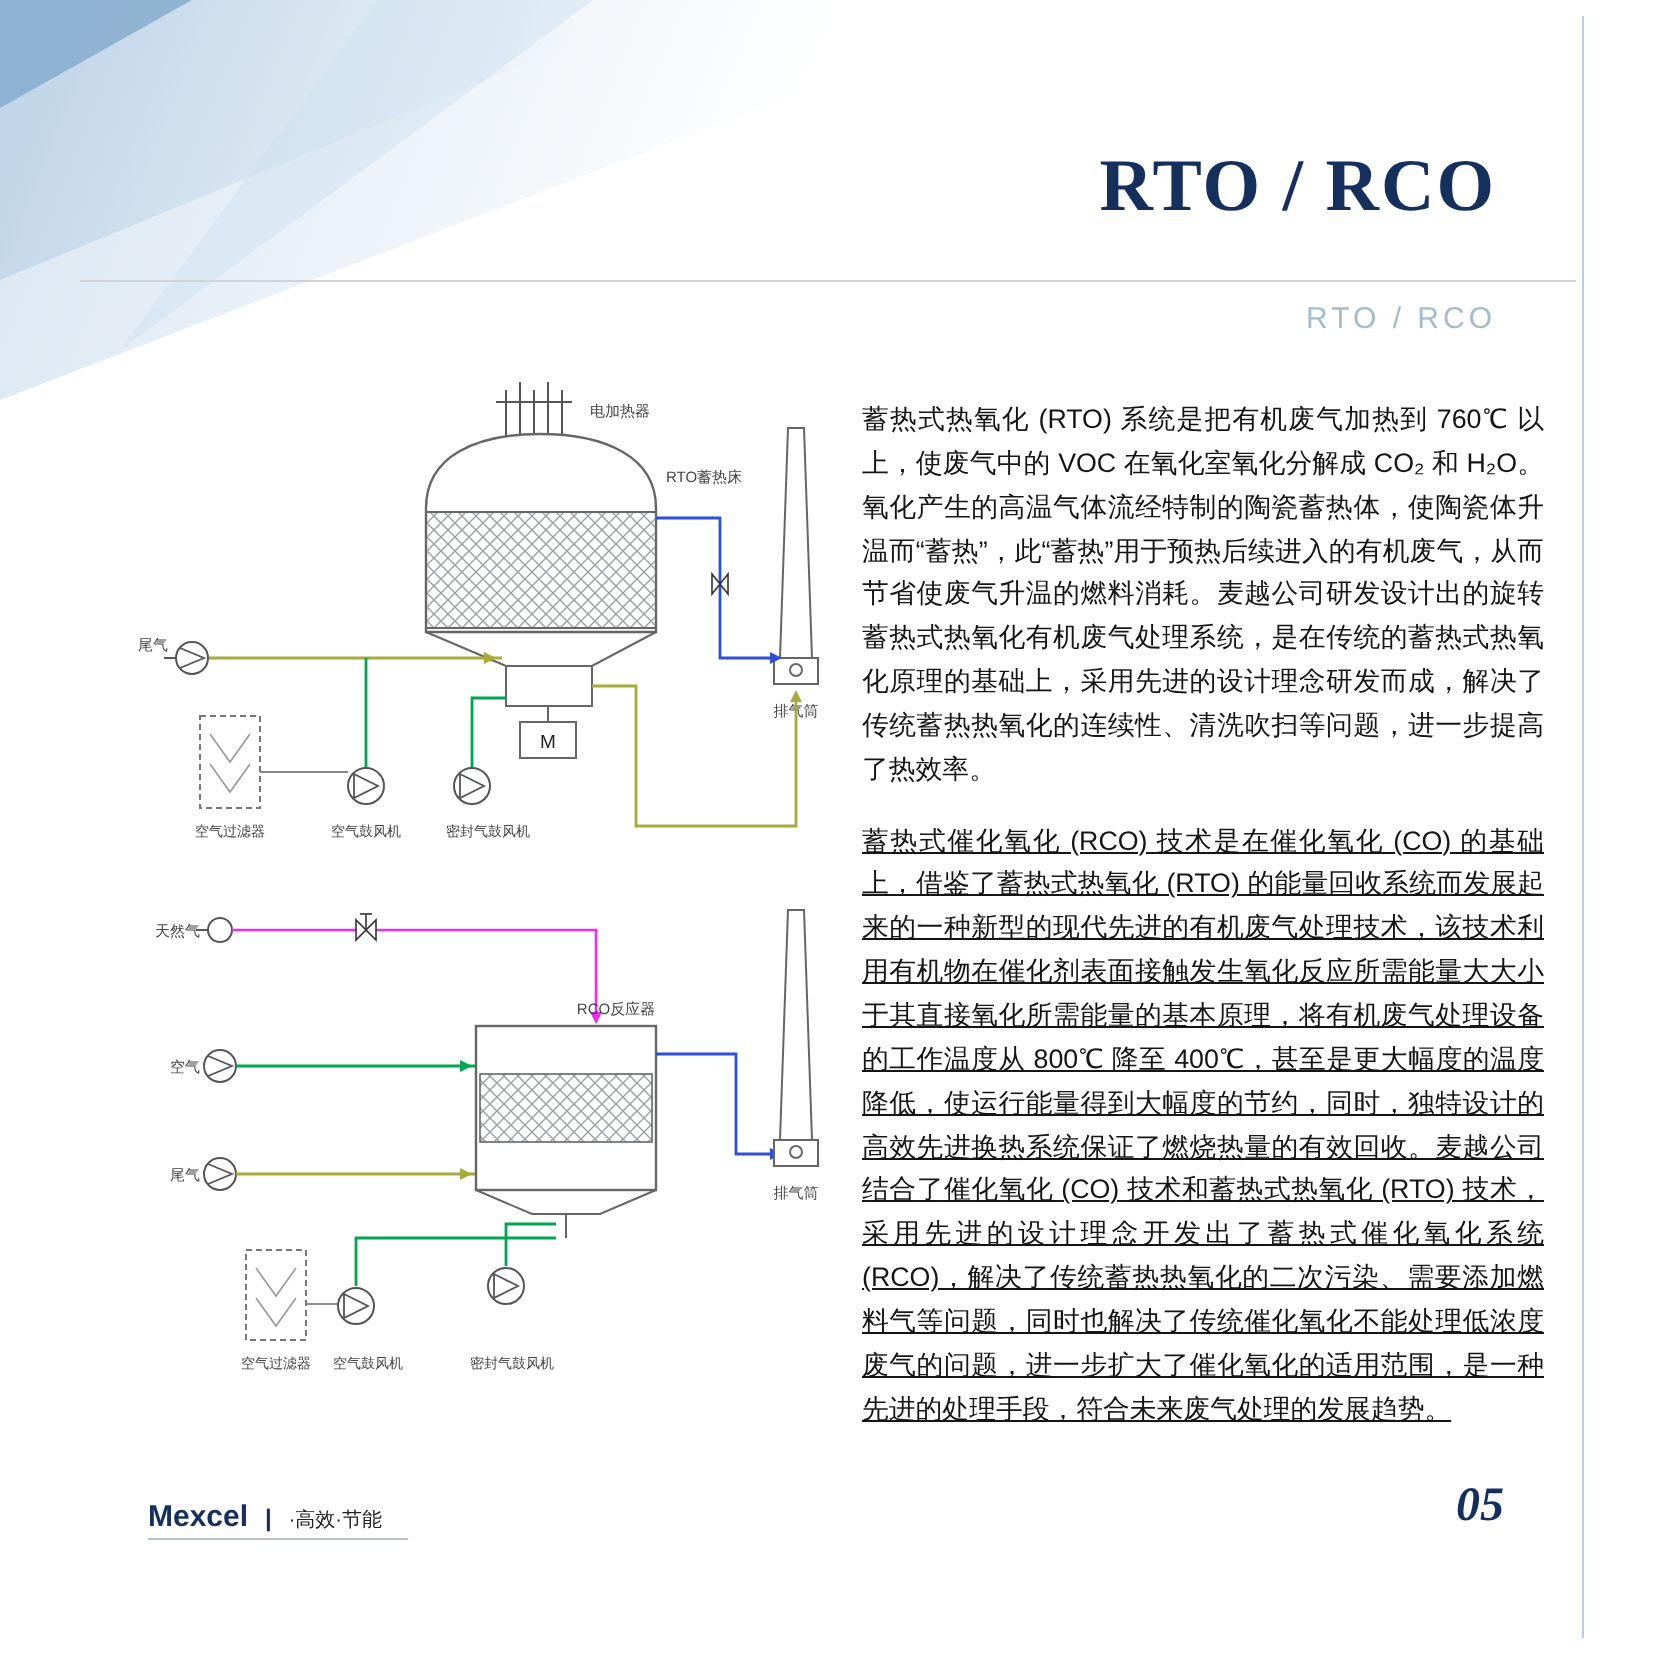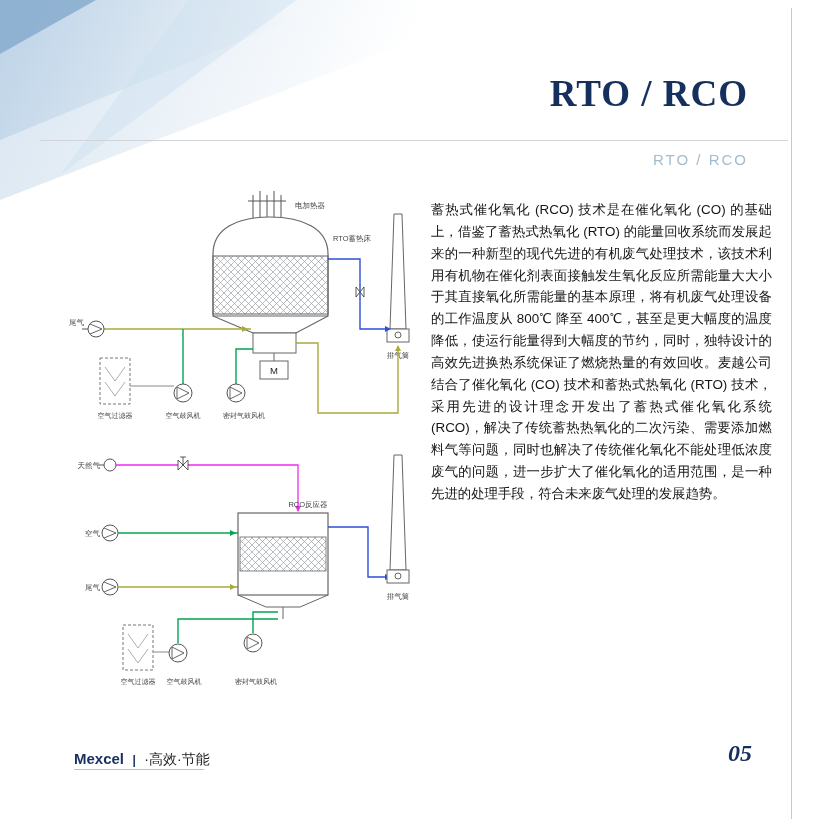--- a/index.html
+++ b/index.html
@@ -41,21 +41,21 @@
   .diagram-area svg { display:block; }
   .diagram-gap { height:8px; }
   .lbl  { font-size:7.5px; fill:#444; font-family:"Liberation Sans", sans-serif; }
   .lbls { font-size:7px;  fill:#444; font-family:"Liberation Sans", sans-serif; }
   .lblm { font-size:9.5px; fill:#222; font-family:"Liberation Sans", sans-serif; }
 
   
   .footer-brand { position:absolute; left:74px; top:750px; white-space:nowrap; }
   .brand { font-weight:bold; font-size:15px; color:#16305e;text-align:center; }
   .brand-sep { font-weight:bold; font-size:12px; color:#16305e; margin:0 4px; }
-  .brand-tag { font-size:14px; color:#222; }
+  .brand-tag { font-size:10px; color:#222; }
   .brand-rule { position:absolute; left:74px; top:769px; width:130px; height:1px; background:#b9c2cc; }
   .page-num { position:absolute; right:76px; top:740px;
     font-family:"Liberation Serif", serif; font-style:italic; font-weight:bold;
     font-size:24px; color:#16305e;margin-left:20px; }
 </style>
 </head>
 <body>
 
 <div class="page">
 
@@ -220,20 +220,21 @@
       <path d="M122,196 L122,172 L222,172" stroke="#00a651" stroke-width="1.4" fill="none"></path>
       <path d="M197,186 L197,165 L222,165" stroke="#00a651" stroke-width="1.4" fill="none"></path>
 
       <text x="82" y="237" text-anchor="middle" class="lbls">空气过滤器</text>
       <text x="128" y="237" text-anchor="middle" class="lbls">空气鼓风机</text>
       <text x="200" y="237" text-anchor="middle" class="lbls">密封气鼓风机</text>
     </svg>
   </div>
 
   <div class="text-col">
+    <p>蓄热式热氧化 (RTO) 系统是把有机废气加热到 760℃ 以上，使废气中的 VOC 在氧化室氧化分解成 CO₂ 和 H₂O。氧化产生的高温气体流经特制的陶瓷蓄热体，使陶瓷体升温而“蓄热”，此“蓄热”用于预热后续进入的有机废气，从而节省使废气升温的燃料消耗。麦越公司研发设计出的旋转蓄热式热氧化有机废气处理系统，是在传统的蓄热式热氧化原理的基础上，采用先进的设计理念研发而成，解决了传统蓄热热氧化的连续性、清洗吹扫等问题，进一步提高了热效率。</p>
     <p>蓄热式催化氧化 (RCO) 技术是在催化氧化 (CO) 的基础上，借鉴了蓄热式热氧化 (RTO) 的能量回收系统而发展起来的一种新型的现代先进的有机废气处理技术，该技术利用有机物在催化剂表面接触发生氧化反应所需能量大大小于其直接氧化所需能量的基本原理，将有机废气处理设备的工作温度从 800℃ 降至 400℃，甚至是更大幅度的温度降低，使运行能量得到大幅度的节约，同时，独特设计的高效先进换热系统保证了燃烧热量的有效回收。麦越公司结合了催化氧化 (CO) 技术和蓄热式热氧化 (RTO) 技术，采用先进的设计理念开发出了蓄热式催化氧化系统 (RCO)，解决了传统蓄热热氧化的二次污染、需要添加燃料气等问题，同时也解决了传统催化氧化不能处理低浓度废气的问题，进一步扩大了催化氧化的适用范围，是一种先进的处理手段，符合未来废气处理的发展趋势。</p>
   </div>
 
   <div class="footer-brand">
     <span class="brand">Mexcel</span>
     <span class="brand-sep">|</span>
     <span class="brand-tag">·高效·节能</span>
   </div>
   <div class="brand-rule"></div>
   <div class="page-num">05</div>

